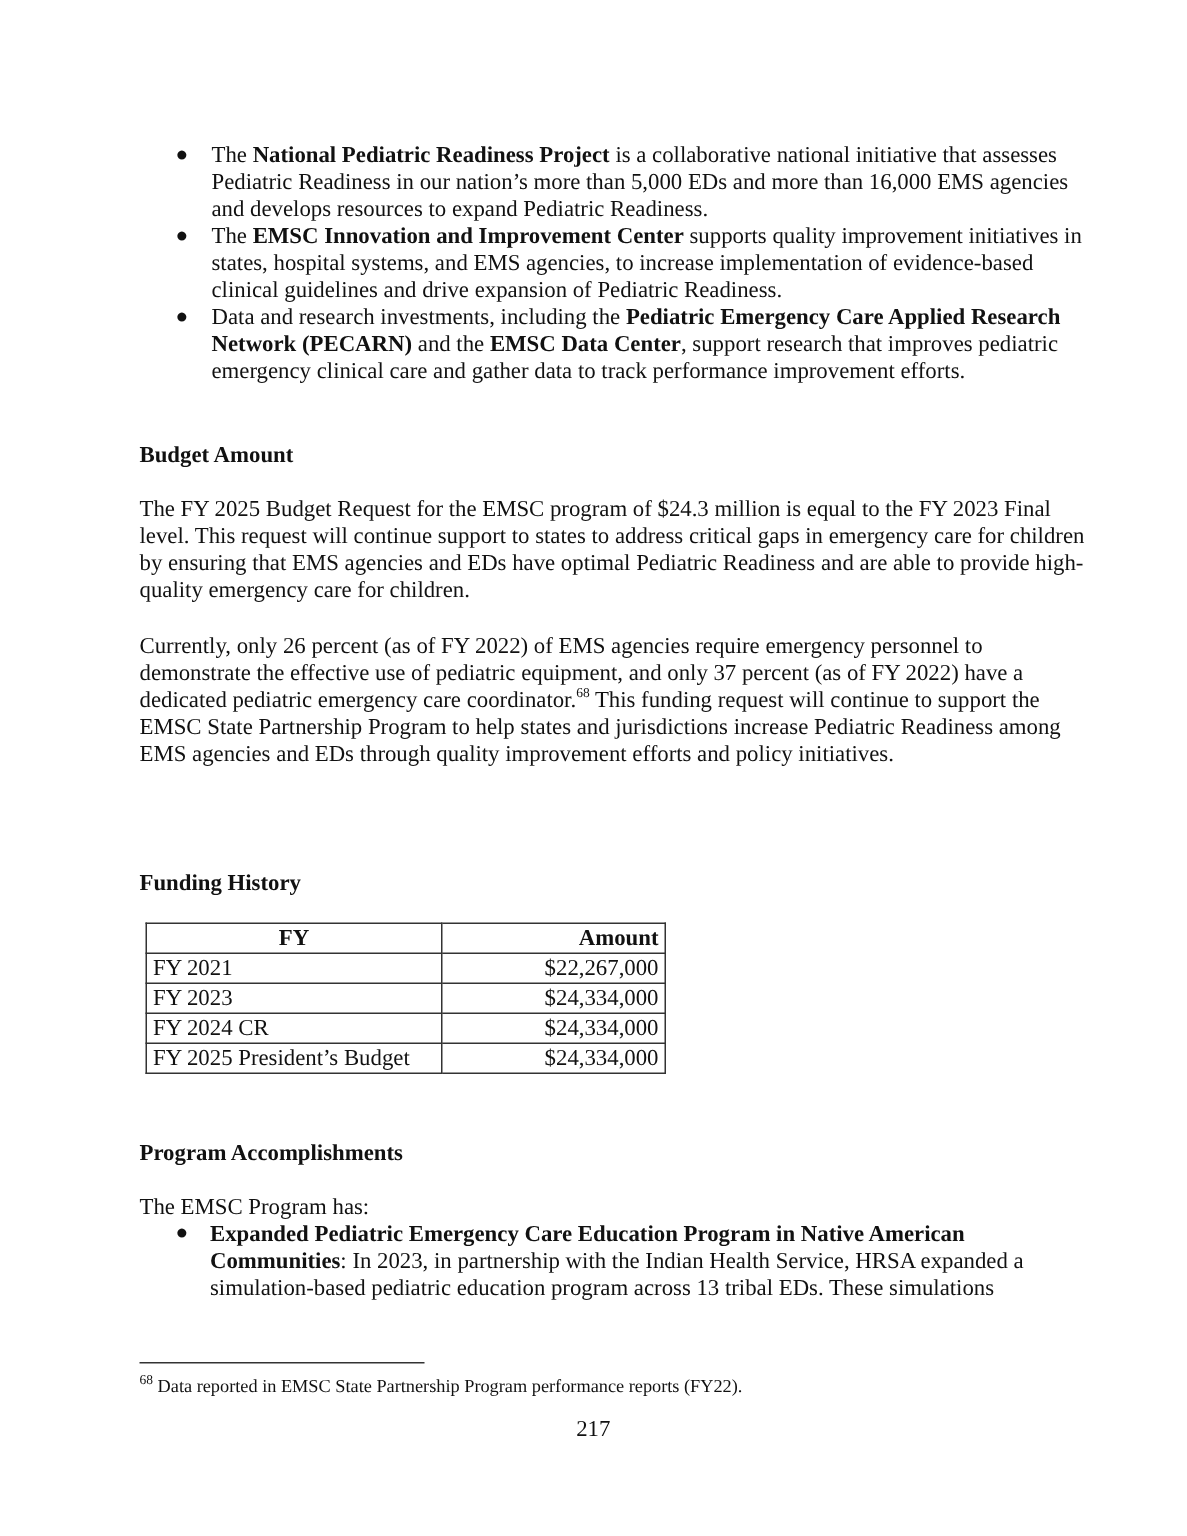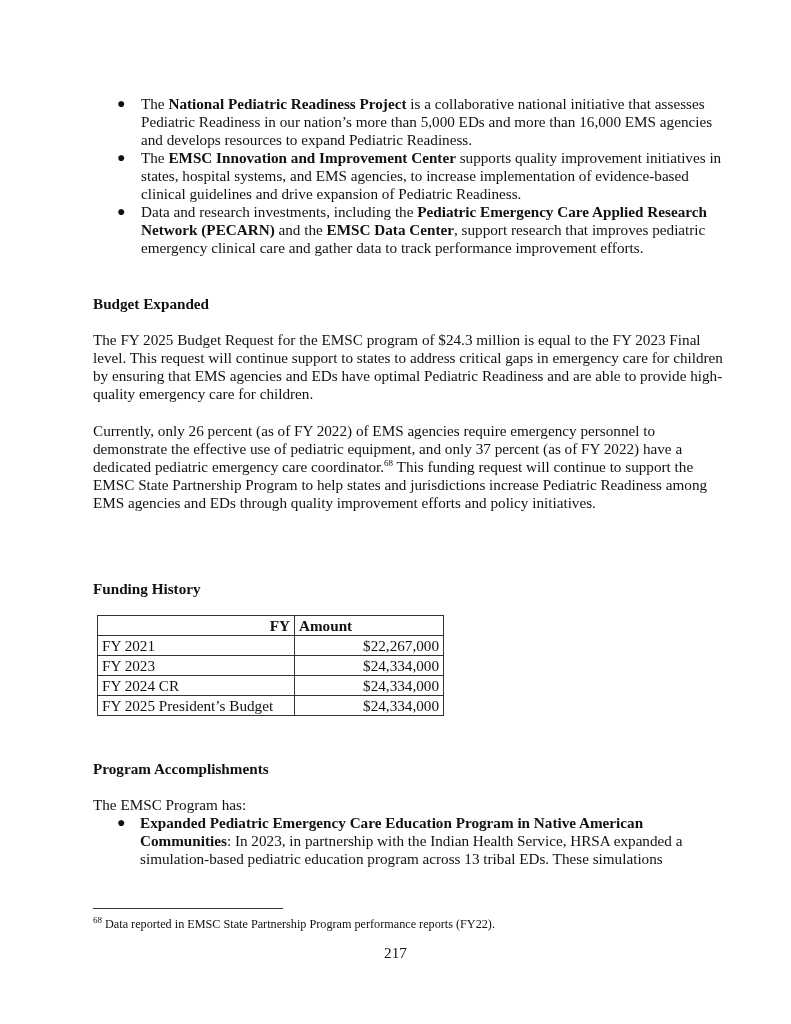--- a/index.html
+++ b/index.html
@@ -9,22 +9,22 @@
   .txt { font-size: 15.2px; line-height: 18px; }
   b { font-weight: bold; }
   .bullets { position: absolute; left: 93px; width: 640px; margin: 0; padding: 0; list-style: none; }
   .bullets li { position: relative; padding-left: 48px; }
   .bullets li .dot { position: absolute; left: 24px; top: 0; font-size: 14px; }
   .heading { position: absolute; left: 93px; font-weight: bold; font-size: 15.2px; line-height: 18px; }
   .para { position: absolute; left: 93px; width: 640px; }
   table.fund { position: absolute; left: 97px; top: 615px; border-collapse: collapse; font-size: 15.2px; }
   table.fund td, table.fund th { border: 1px solid #333; padding: 0 4px; height: 19px; line-height: 19px; }
   table.fund th { font-weight: bold; }
-  table.fund th.fy { text-align: right; width: 188px; }
-  table.fund th.amt { text-align: left; width: 140px; }
+  table.fund th.fy { text-align: center; width: 188px; }
+  table.fund th.amt { text-align: right; width: 140px; }
   table.fund td.amt { text-align: right; }
   .fn-rule { position: absolute; left: 93px; top: 908px; width: 190px; border-top: 1px solid #333; }
   .footnote { position: absolute; left: 93px; top: 917px; font-size: 12.2px; line-height: 14px; }
   sup { font-size: 9px; line-height: 0; vertical-align: super; }
   .pagenum { position: absolute; left: 0; width: 791px; top: 944px; text-align: center; font-size: 15.2px; }
 </style>
 </head>
 <body>
 
 <div class="page">
@@ -37,21 +37,21 @@
     <li>
       <span class="dot">●</span>
       <span>The </span><b>EMSC Innovation and Improvement Center</b><span> supports quality improvement initiatives in states, hospital systems, and EMS agencies, to increase implementation of evidence-based clinical guidelines and drive expansion of Pediatric Readiness.</span>
     </li>
     <li>
       <span class="dot">●</span>
       <span>Data and research investments, including the </span><b>Pediatric Emergency Care Applied Research Network (PECARN)</b><span> and the </span><b>EMSC Data Center</b><span>, support research that improves pediatric emergency clinical care and gather data to track performance improvement efforts.</span>
     </li>
   </ul>
 
-  <div class="heading" style="top:295px;">Budget Expanded</div>
+  <div class="heading" style="top:295px;">Budget Amount</div>
 
   <p class="para txt" style="top:331px; margin:0;">The FY 2025 Budget Request for the EMSC program of $24.3 million is equal to the FY 2023 Final level. This request will continue support to states to address critical gaps in emergency care for children by ensuring that EMS agencies and EDs have optimal Pediatric Readiness and are able to provide high-quality emergency care for children.</p>
 
   <p class="para txt" style="top:422px; margin:0;"><span>Currently, only 26 percent (as of FY 2022) of EMS agencies require emergency personnel to demonstrate the effective use of pediatric equipment, and only 37 percent (as of FY 2022) have a dedicated pediatric emergency care coordinator.</span><sup>68</sup><span> This funding request will continue to support the EMSC State Partnership Program to help states and jurisdictions increase Pediatric Readiness among EMS agencies and EDs through quality improvement efforts and policy initiatives.</span></p>
 
 
   <div class="heading" style="top:580px;">Funding History</div>
 
   <table class="fund">
     <thead>

